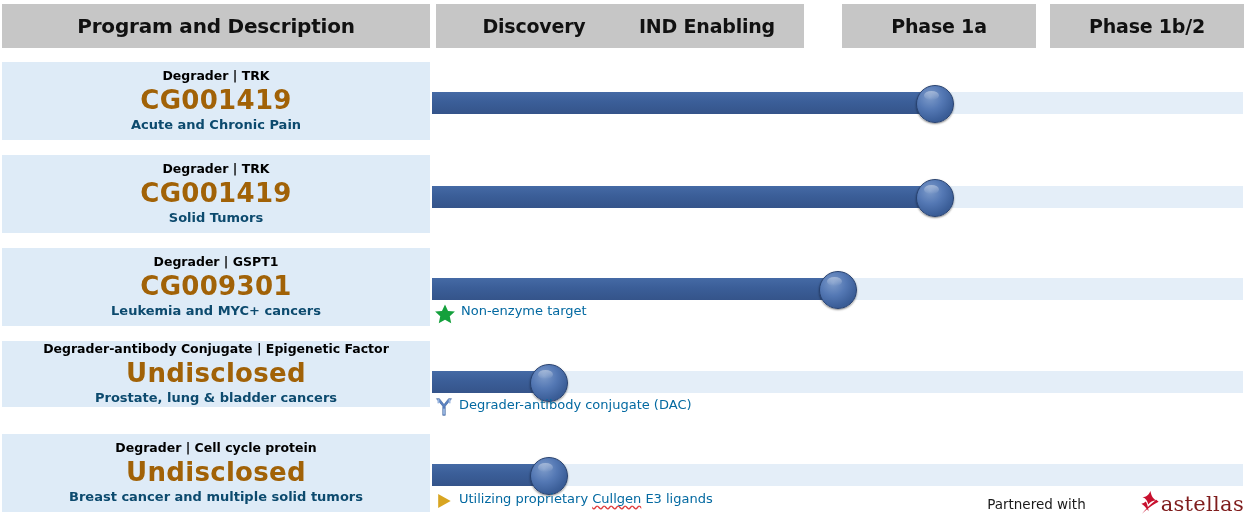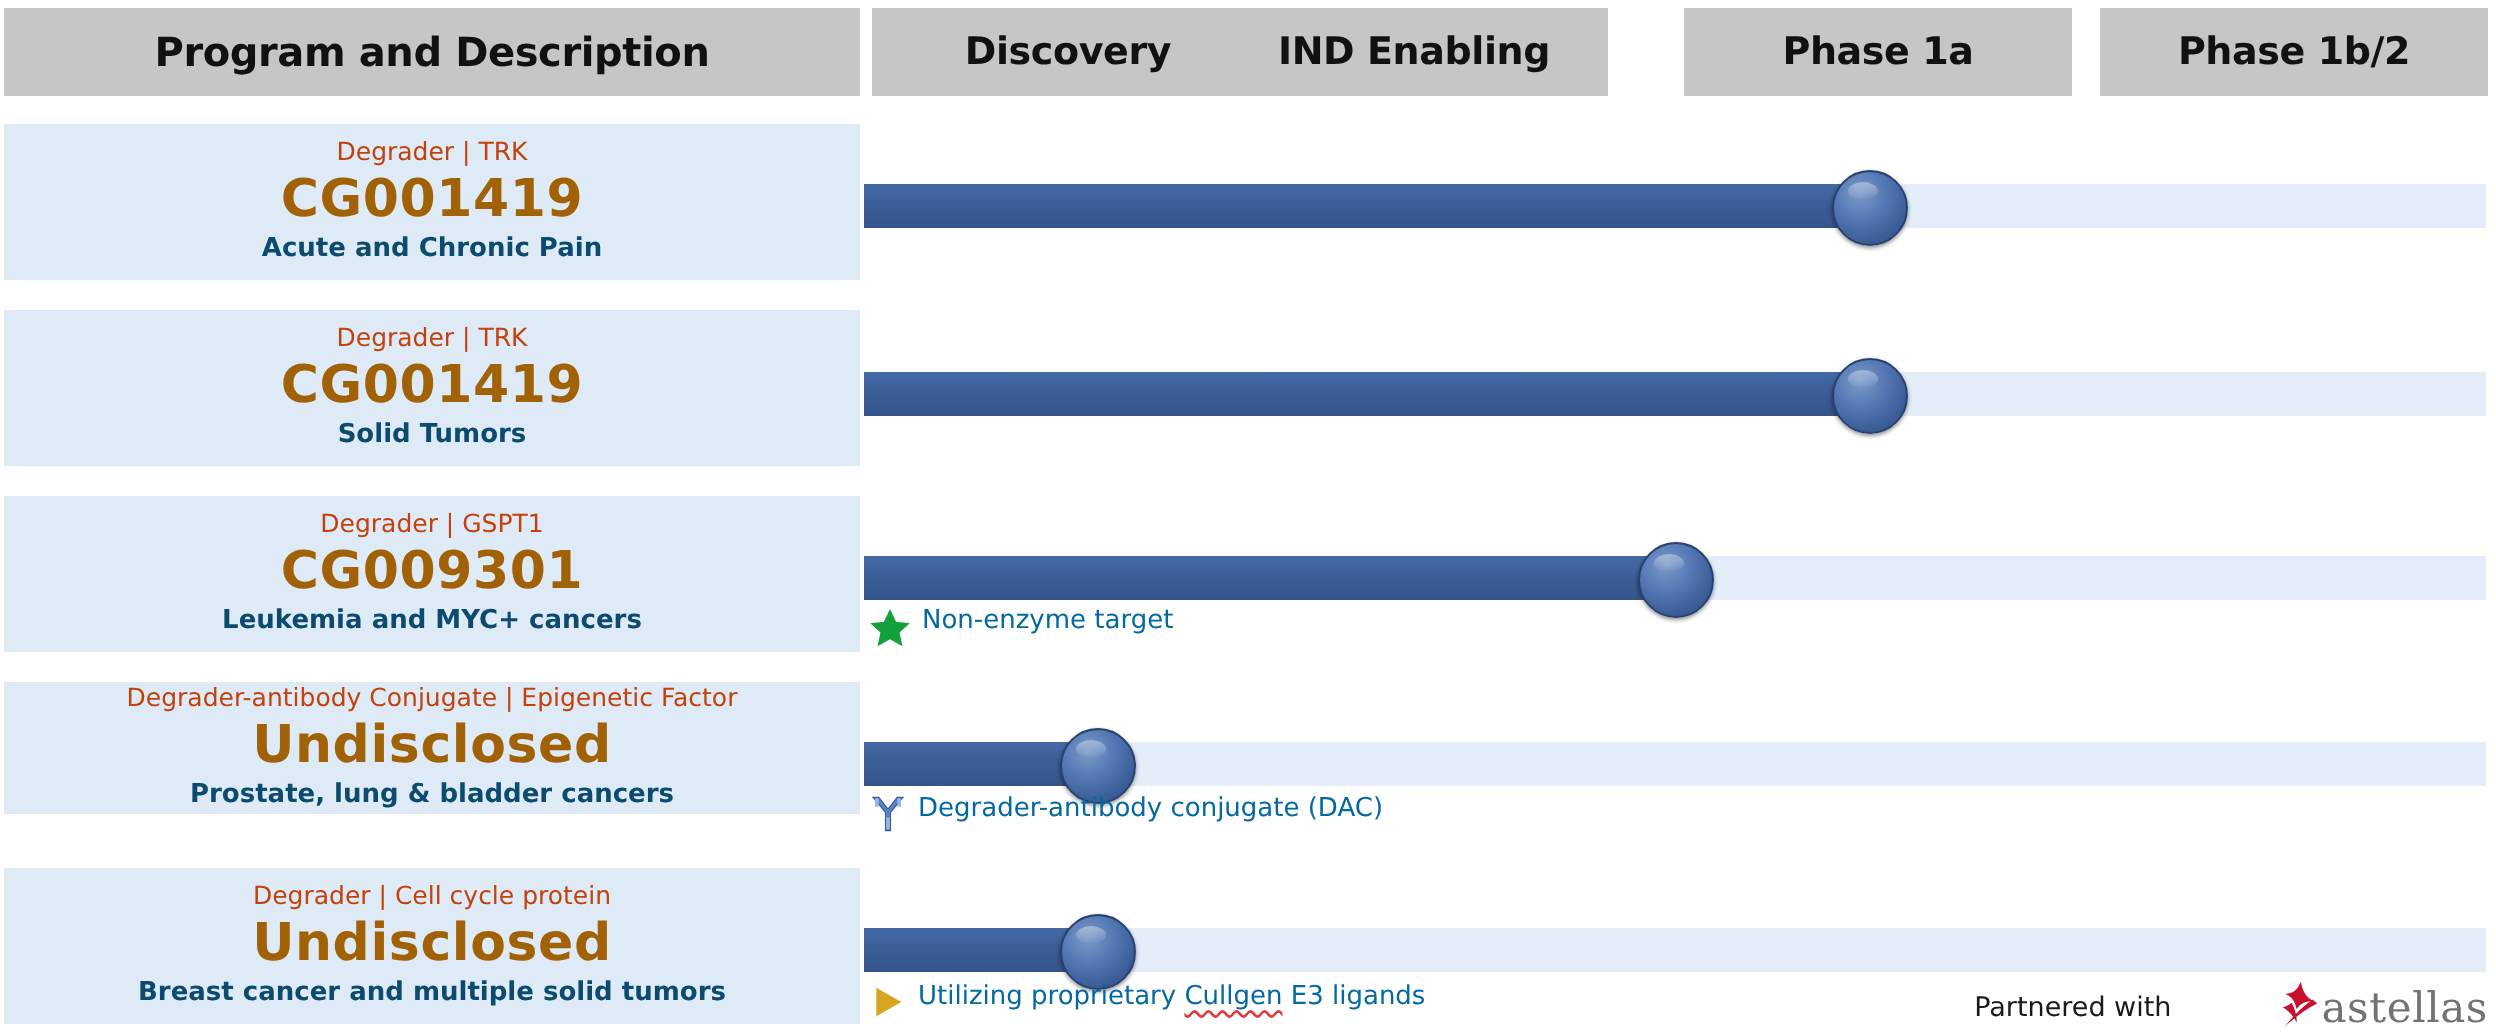--- a/index.html
+++ b/index.html
@@ -32,21 +32,21 @@
 
   
   .prog-cell{
     position:absolute;left:2px;width:428px;
     background:#deebf7;
     display:flex;flex-direction:column;align-items:center;justify-content:center;
     text-align:center;
     box-sizing:border-box;
   }
   .prog-modality{
-    font-size:12.5px;font-weight:normal;color:#c2410c;
+    font-size:12.5px;font-weight:bold;color:#000000;
     line-height:1.25;white-space:nowrap;
   }
   .prog-name{
     font-size:26px;font-weight:bold;color:#a16207;
     line-height:1.2;letter-spacing:0.3px;margin:1px 0 1px 0;
   }
   .prog-indication{
     font-size:13px;font-weight:bold;color:#0c4a6e;
     line-height:1.25;white-space:nowrap;
   }
@@ -105,21 +105,21 @@
     position:absolute;
     right:4px;
     display:flex;align-items:center;
     font-size:13.5px;color:#1a1a1a;
     white-space:nowrap;
   }
   .partner-label{margin-right:4px;}
   .astellas-logo{display:flex;align-items:center;}
   .astellas-word{
     font-family:"DejaVu Serif","Liberation Serif",serif;
-    font-size:21px;color:#737373;letter-spacing:0.3px;
+    font-size:21px;color:#7f1d1d;letter-spacing:0.3px;
     margin-left:-3px;line-height:1;
   }
 </style>
 </head>
 <body>
 
 <div class="pipeline">
 
   <div class="header-row">
     <div class="hdr hdr-c0">Discovery</div>

